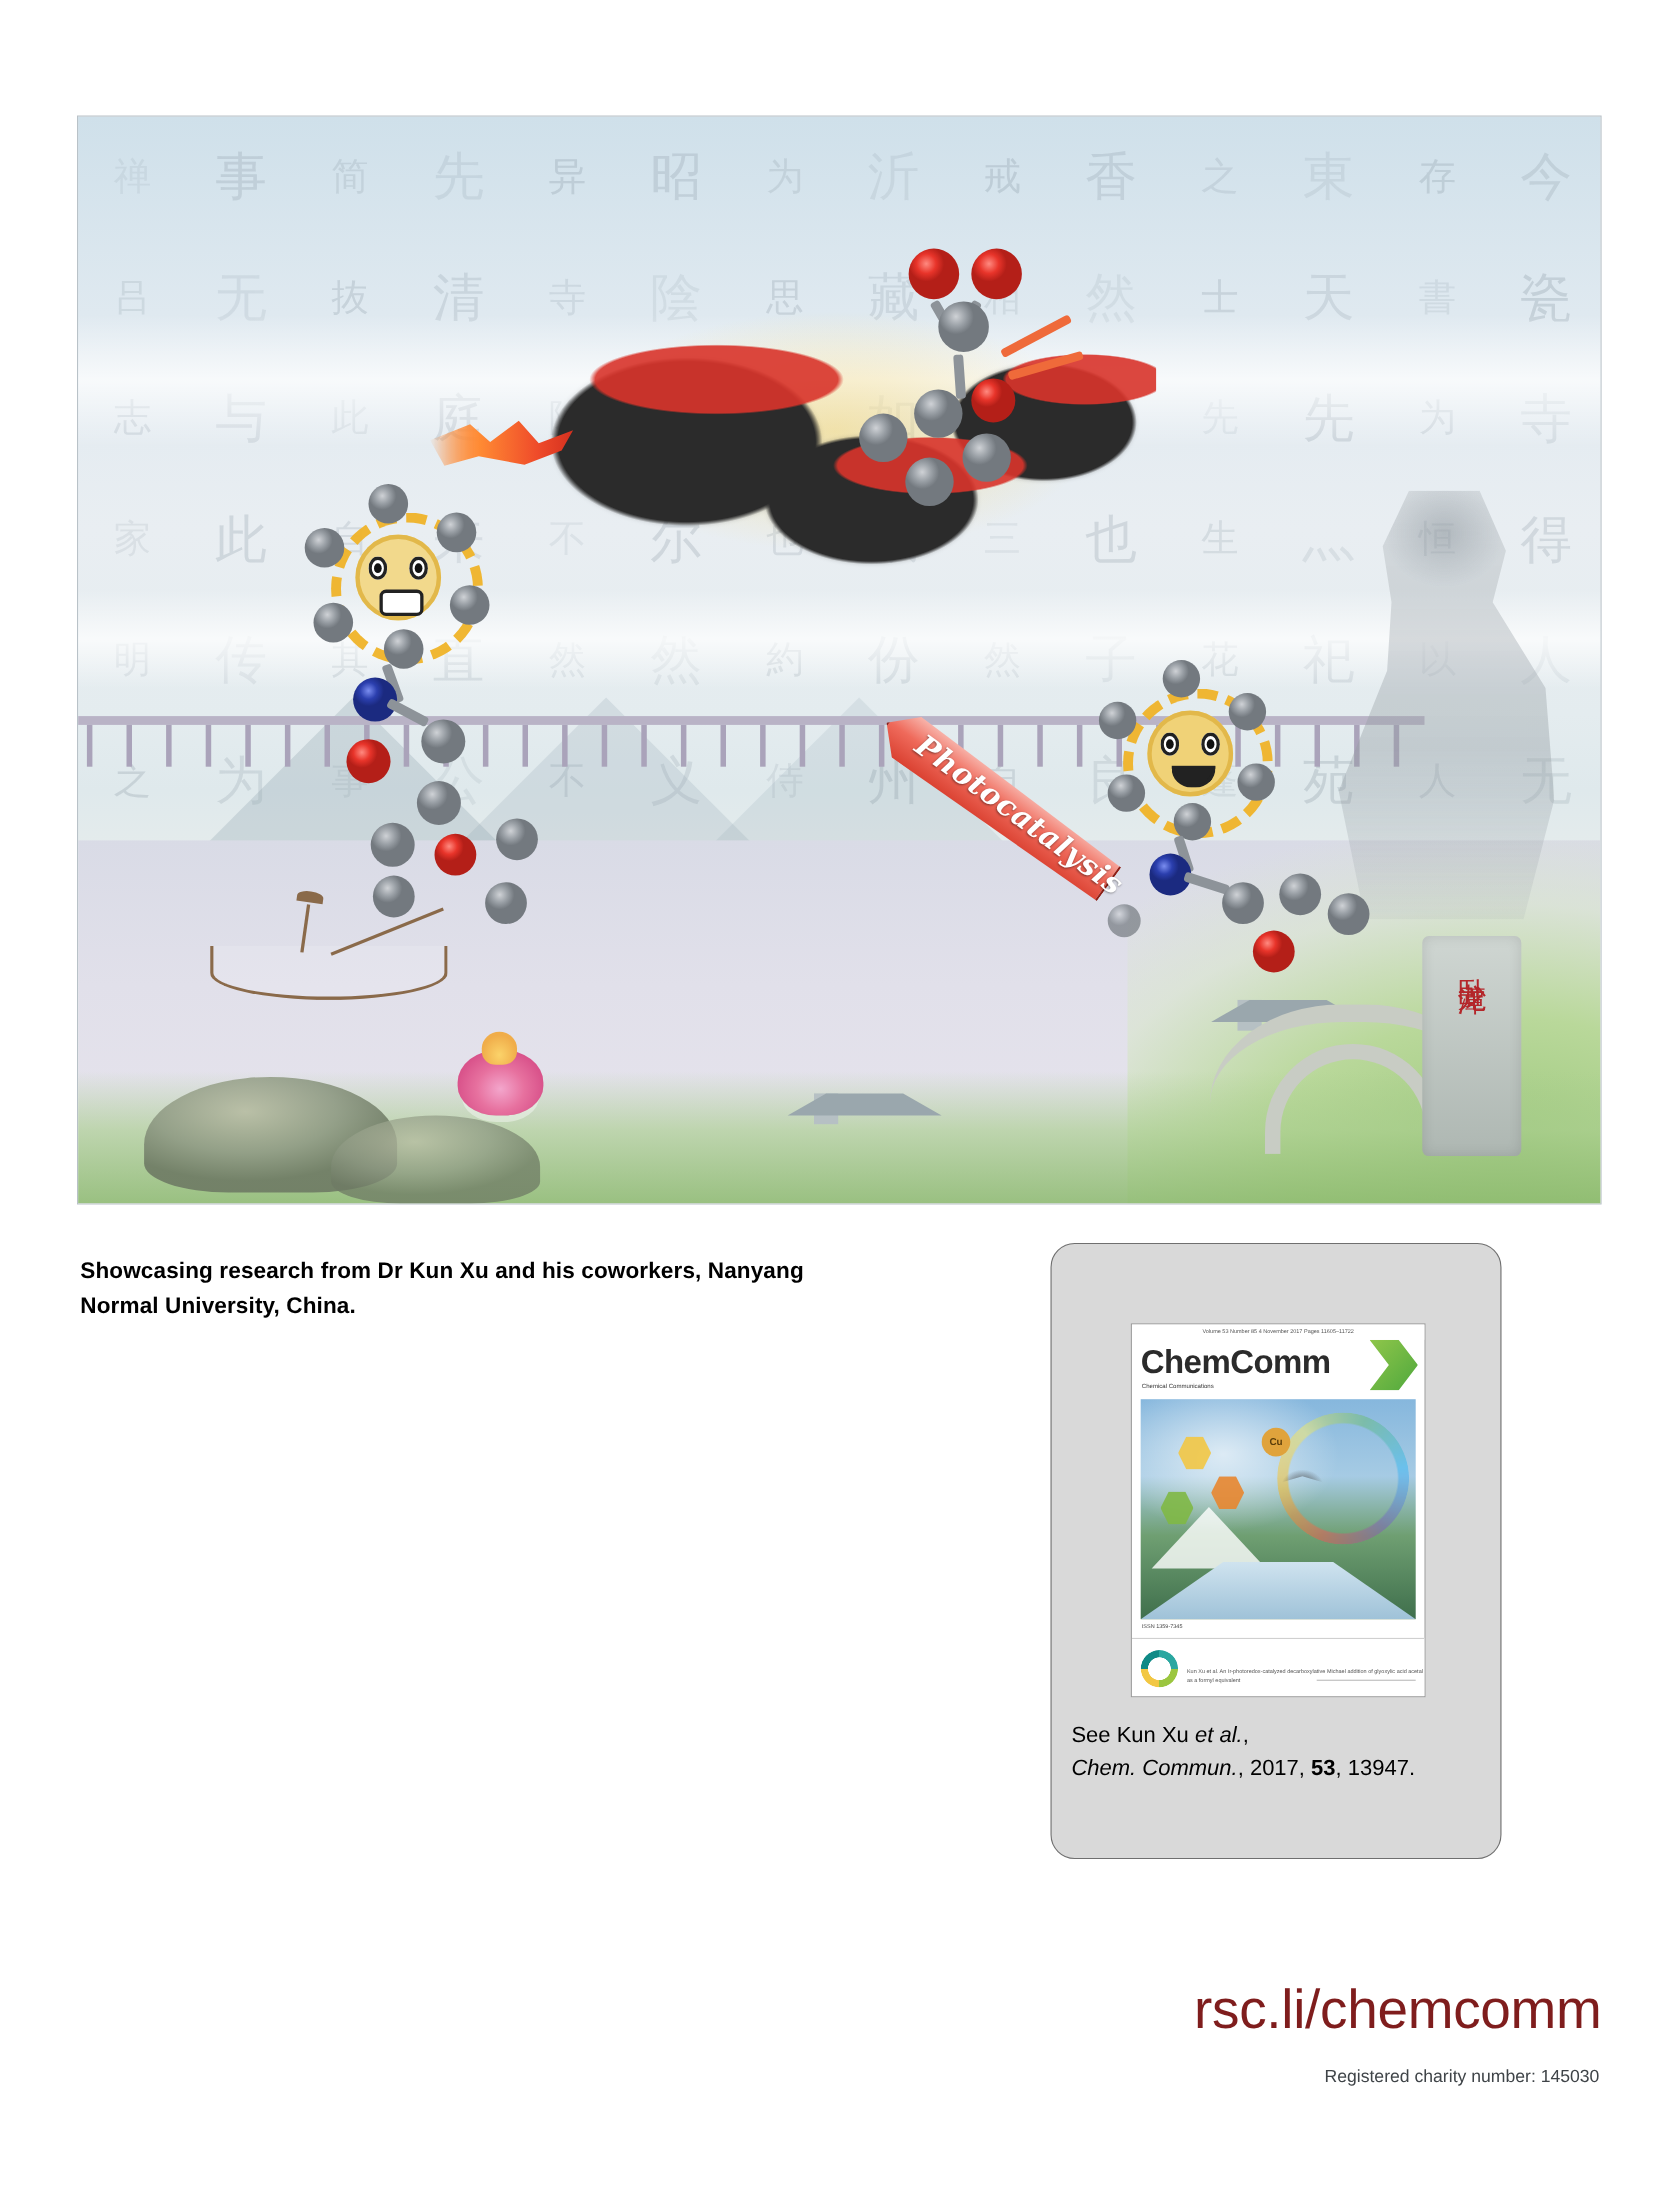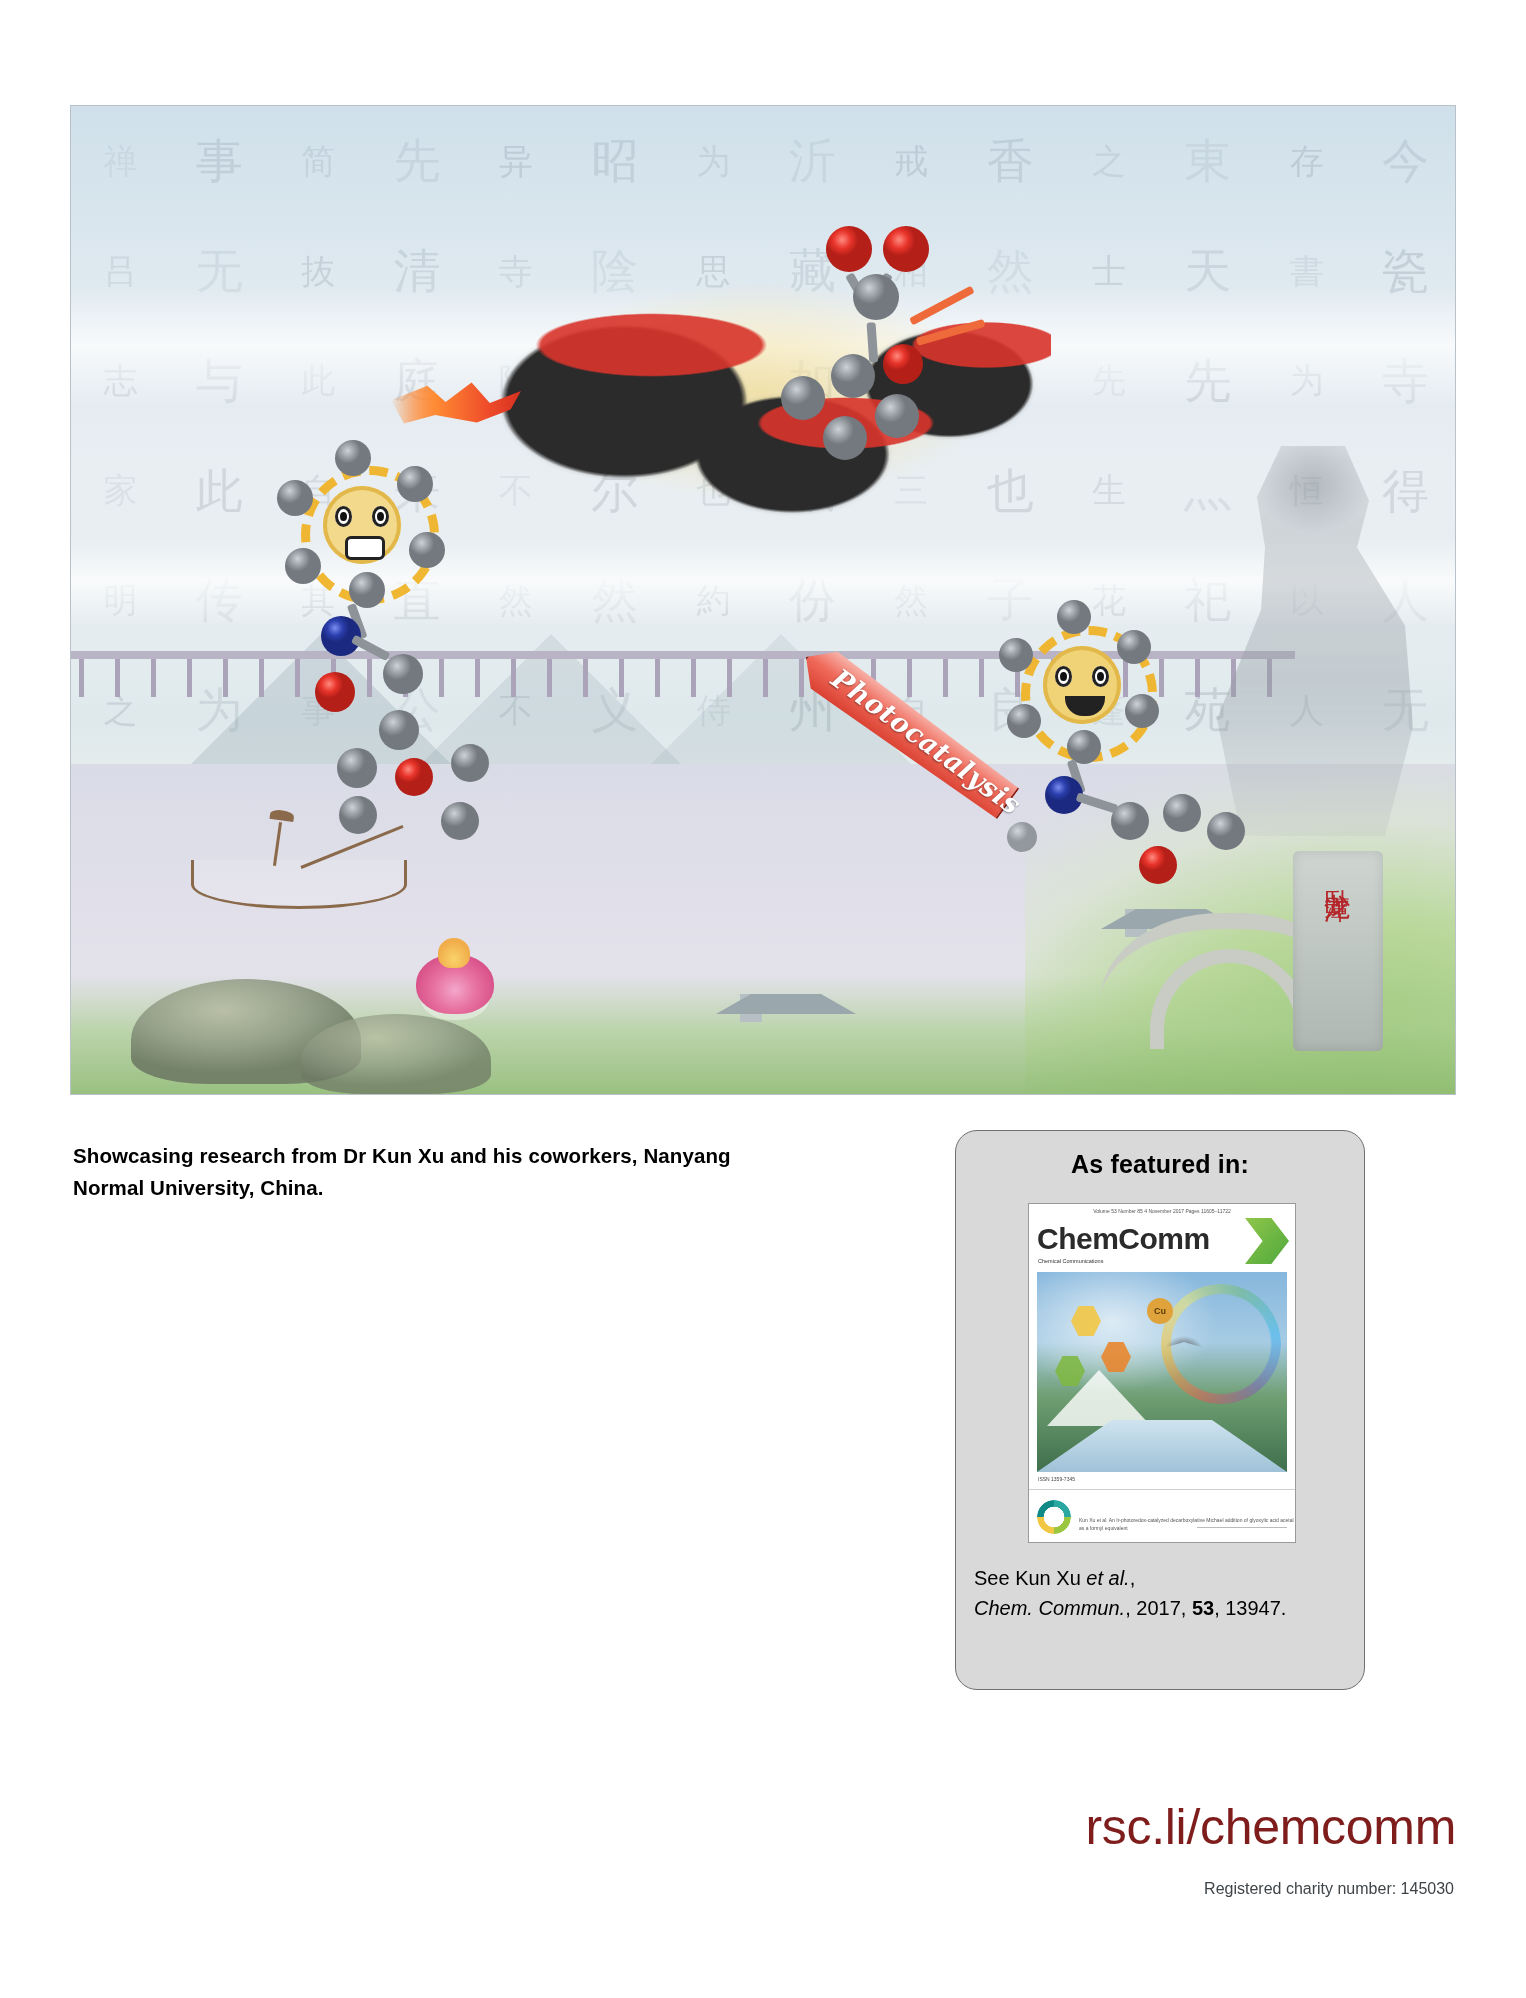--- a/index.html
+++ b/index.html
@@ -838,21 +838,20 @@
       <div class="label">Photocatalysis</div>
     </div>
 
   </div>
 
   <div class="text-block">
     <div class="t-showcase">Showcasing research from Dr Kun Xu and his coworkers, Nanyang Normal University, China.</div>
   </div>
 
   <div class="featured">
-    <h2>As featured in:</h2>
 
     <div class="cover-thumb">
       <div class="ct-top">Volume 53  Number 85  4 November 2017  Pages 11605–11722</div>
       <div class="ct-brand">ChemComm</div>
       <div class="ct-sub">Chemical Communications</div>
       <div class="ct-chevron"></div>
       <div class="ct-image">
         <span class="rainbow"></span>
         <span class="mount"></span>
         <span class="river"></span>

